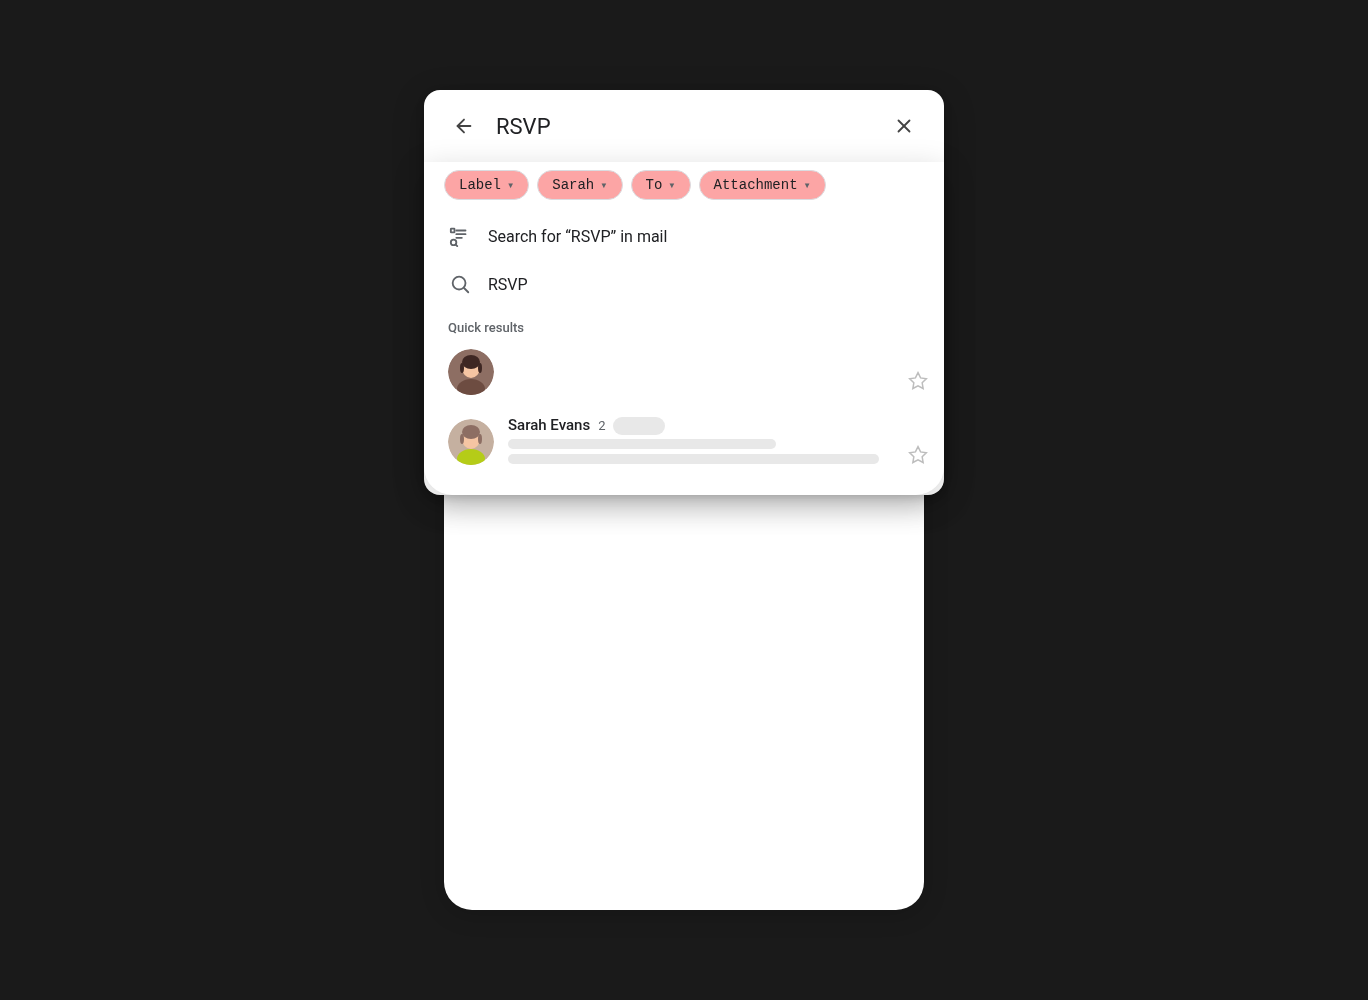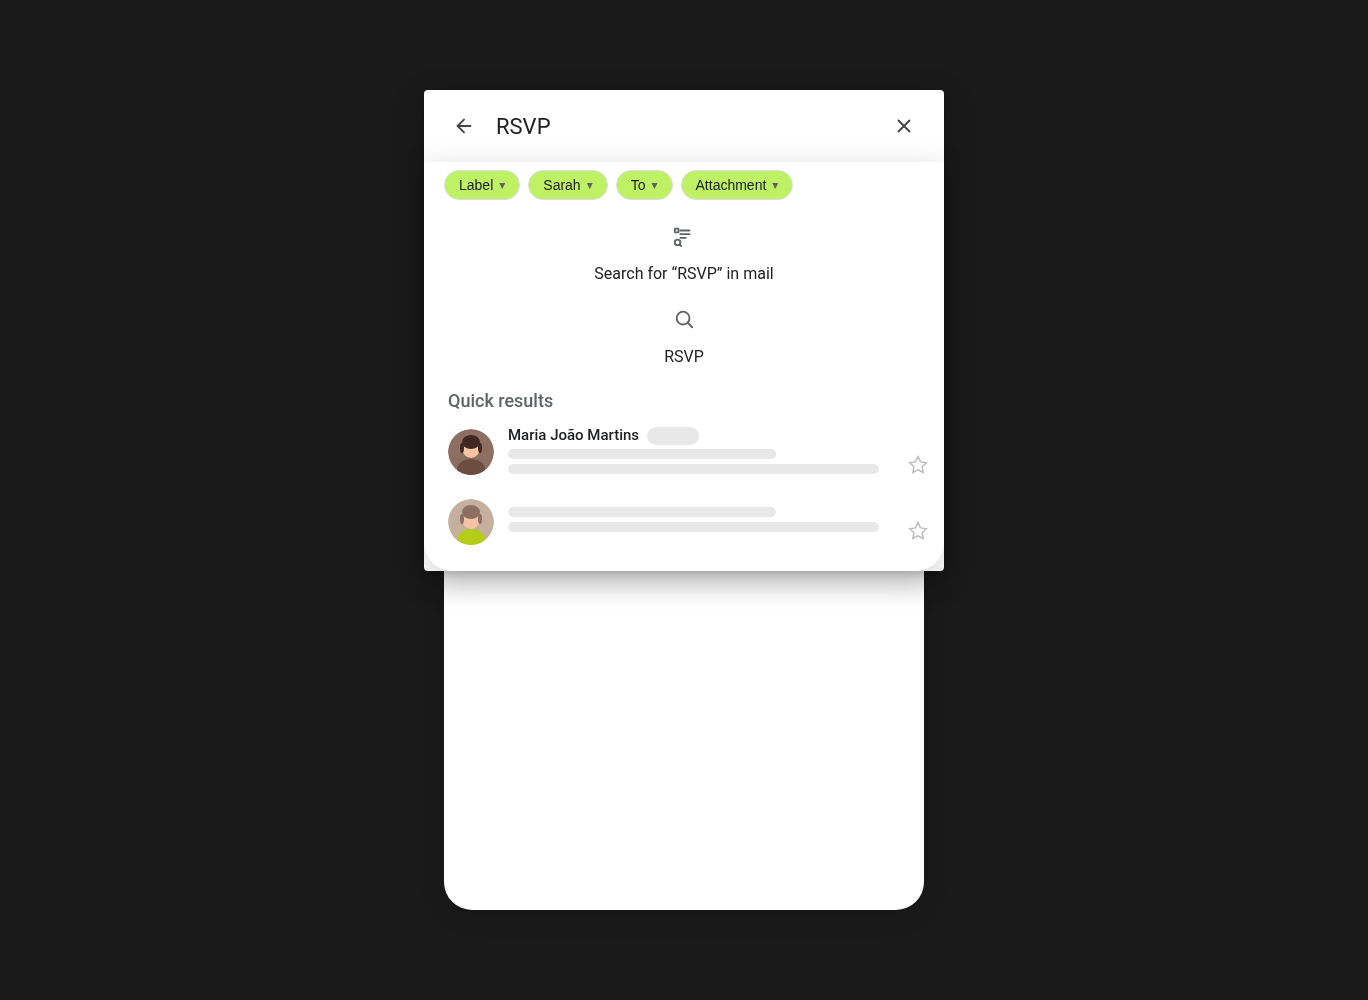--- a/index.html
+++ b/index.html
@@ -69,21 +69,21 @@
       height: 36px;
     }
 
     
     .search-overlay {
       position: absolute;
       top: 0;
       left: 0;
       right: 0;
       background: #fff;
-      border-radius: 4px;
+      border-radius: 16px;
       box-shadow: 0 8px 32px rgba(0,0,0,0.22), 0 2px 8px rgba(0,0,0,0.12);
       z-index: 10;
       padding: 0;
       overflow: visible;
     }
 
     .search-bar {
       display: flex;
       align-items: center;
       padding: 12px 20px;
@@ -161,66 +161,65 @@
 
     .filter-chip {
       display: flex;
       align-items: center;
       gap: 4px;
       border: 1.5px solid #dadce0;
       border-radius: 20px;
       padding: 6px 14px;
       font-size: 14px;
       color: #202124;
-      background: #bef264;
+      background: #fca5a5;
       cursor: pointer;
       white-space: nowrap;
-      font-family: Liberation Sans, sans-serif;
+      font-family: Liberation Mono, monospace;
     }
 
     .chip-arrow {
       font-size: 12px;
       color: #5f6368;
       margin-left: 2px;
     }
 
     
     .suggestion-list {
       list-style: none;
       padding: 0;
     }
 
     .suggestion-item {
       display: flex;
       align-items: center;
       gap: 16px;
       padding: 12px 24px;
       cursor: pointer;
-      flex-direction: column;
     }
 
     .suggestion-icon {
       width: 24px;
       height: 24px;
       color: #5f6368;
       display: flex;
       align-items: center;
       justify-content: center;
       flex-shrink: 0;
     }
 
     .suggestion-text {
       font-size: 16px;
       color: #202124;
       font-family: inherit;
     }
 
     
     .quick-results-label {
-      font-size: 18px;
+      font-size: 13px;
       color: #5f6368;
       padding: 12px 24px 4px 24px;
       font-weight: 500;
     }
 
     .result-item {
       display: flex;
       align-items: center;
       gap: 14px;
       padding: 10px 24px;
@@ -437,57 +436,54 @@
 
             <ellipse cx="23" cy="19" rx="9" ry="10" fill="#f5c5a3"></ellipse>
 
             <ellipse cx="23" cy="13" rx="9" ry="7" fill="#3e2723"></ellipse>
             <ellipse cx="14" cy="19" rx="2" ry="5" fill="#3e2723"></ellipse>
             <ellipse cx="32" cy="19" rx="2" ry="5" fill="#3e2723"></ellipse>
 
             <ellipse cx="23" cy="40" rx="14" ry="10" fill="#6d4c41"></ellipse>
           </svg>
         </div>
+        <button class="star-btn">
+          <svg width="20" height="20" viewBox="0 0 24 24" fill="none" stroke="#bdbdbd" stroke-width="1.8">
+            <polygon points="12 2 15.09 8.26 22 9.27 17 14.14 18.18 21.02 12 17.77 5.82 21.02 7 14.14 2 9.27 8.91 8.26 12 2"></polygon>
+          </svg>
+        </button>
+      </div>
+
+      <div class="result-item">
+        <div class="avatar">
+          
+          <svg width="46" height="46" viewBox="0 0 46 46">
+            <circle cx="23" cy="23" r="23" fill="#c5b0a0"></circle>
+
+            <ellipse cx="23" cy="40" rx="14" ry="10" fill="#b5cc18"></ellipse>
+
+            <ellipse cx="23" cy="20" rx="9" ry="10" fill="#f5c5a3"></ellipse>
+
+            <ellipse cx="23" cy="13" rx="9" ry="7" fill="#8d6e63"></ellipse>
+            <ellipse cx="14" cy="20" rx="2" ry="5" fill="#8d6e63"></ellipse>
+            <ellipse cx="32" cy="20" rx="2" ry="5" fill="#8d6e63"></ellipse>
+          </svg>
+        </div>
         <div class="result-content">
           <div class="result-header">
-            <span class="result-name">Maria João Martins</span>
+            <span class="result-name">Sarah Evans</span>
+            <span class="result-count">2</span>
             <div class="result-date-badge"></div>
           </div>
           <div class="result-line result-line-short"></div>
           <div class="result-line result-line-long"></div>
         </div>
         <button class="star-btn">
           <svg width="20" height="20" viewBox="0 0 24 24" fill="none" stroke="#bdbdbd" stroke-width="1.8">
             <polygon points="12 2 15.09 8.26 22 9.27 17 14.14 18.18 21.02 12 17.77 5.82 21.02 7 14.14 2 9.27 8.91 8.26 12 2"></polygon>
           </svg>
         </button>
       </div>
 
-      <div class="result-item">
-        <div class="avatar">
-          
-          <svg width="46" height="46" viewBox="0 0 46 46">
-            <circle cx="23" cy="23" r="23" fill="#c5b0a0"></circle>
-
-            <ellipse cx="23" cy="40" rx="14" ry="10" fill="#b5cc18"></ellipse>
-
-            <ellipse cx="23" cy="20" rx="9" ry="10" fill="#f5c5a3"></ellipse>
-
-            <ellipse cx="23" cy="13" rx="9" ry="7" fill="#8d6e63"></ellipse>
-            <ellipse cx="14" cy="20" rx="2" ry="5" fill="#8d6e63"></ellipse>
-            <ellipse cx="32" cy="20" rx="2" ry="5" fill="#8d6e63"></ellipse>
-          </svg>
-        </div>
-        <div class="result-content">
-          <div class="result-line result-line-short"></div>
-          <div class="result-line result-line-long"></div>
-        </div>
-        <button class="star-btn">
-          <svg width="20" height="20" viewBox="0 0 24 24" fill="none" stroke="#bdbdbd" stroke-width="1.8">
-            <polygon points="12 2 15.09 8.26 22 9.27 17 14.14 18.18 21.02 12 17.77 5.82 21.02 7 14.14 2 9.27 8.91 8.26 12 2"></polygon>
-          </svg>
-        </button>
-      </div>
-
     </div>
   </div>
 
 </div>
 
 </body></html>

